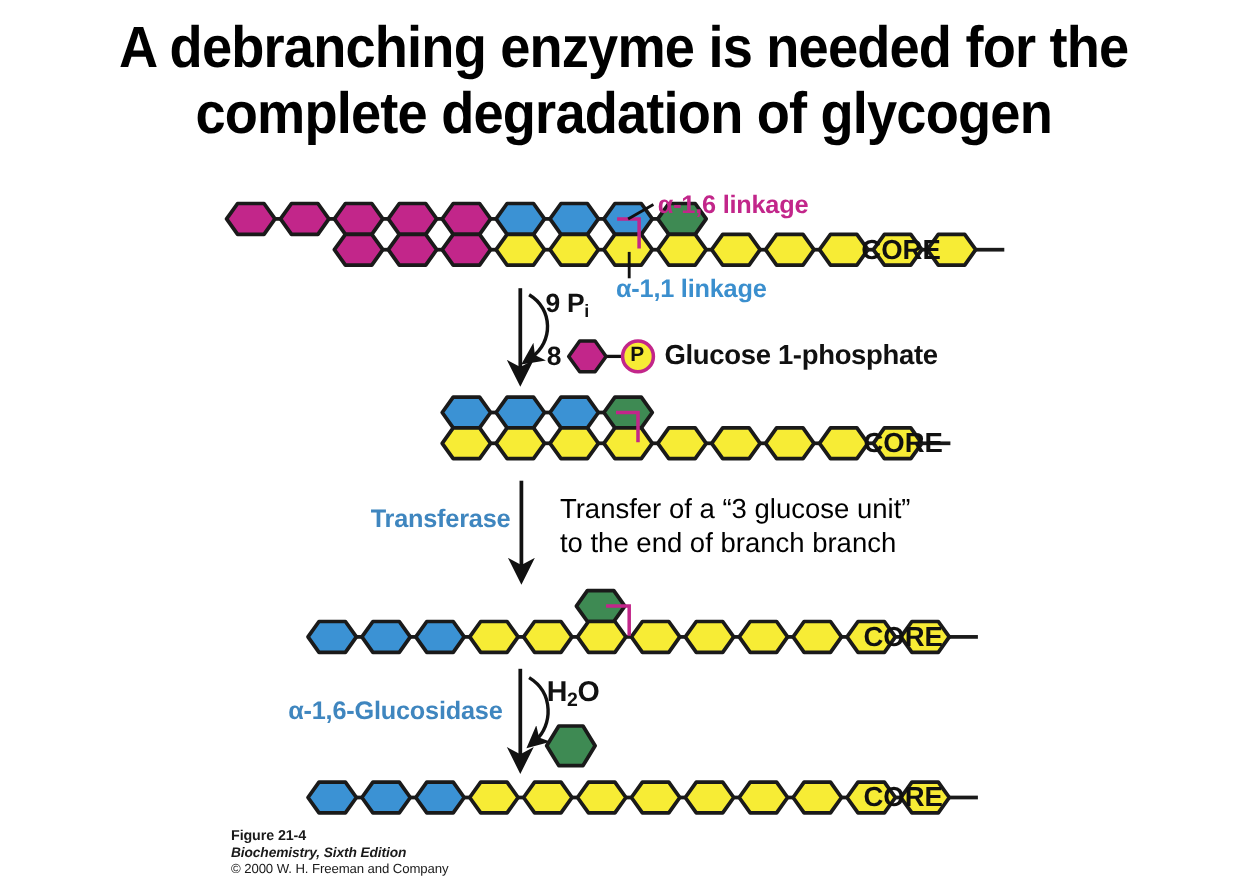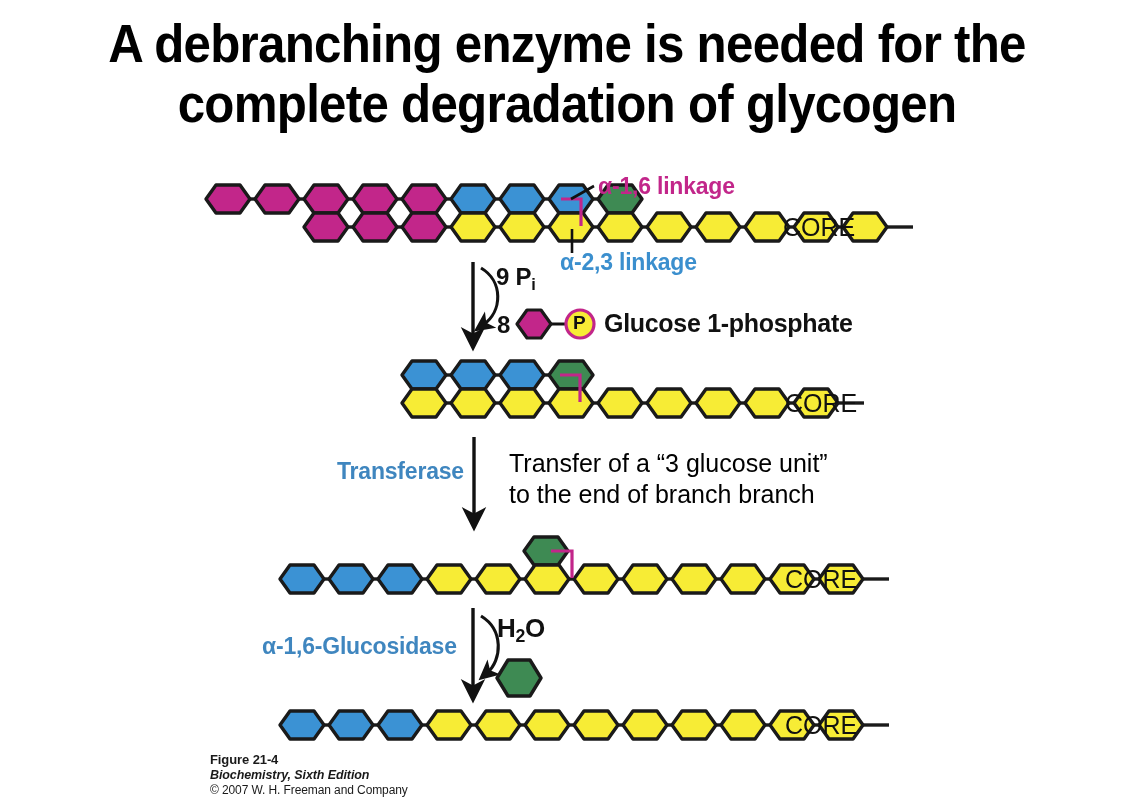--- a/index.html
+++ b/index.html
@@ -42,21 +42,21 @@
   .link-magenta{
     font-weight:bold;font-size:23px;color:#c2268a;letter-spacing:-0.2px;
   }
   .link-blue{
     font-weight:bold;font-size:23px;color:#3b8fce;letter-spacing:-0.2px;
   }
   .blackbold{
     font-weight:bold;font-size:24px;color:#111111;letter-spacing:-0.3px;
   }
   .core{
-    font-weight:normal;font-size:25px;color:#111111;letter-spacing:0px;
+    font-weight:bold;font-size:25px;color:#111111;letter-spacing:0px;
   }
   .plain{
     font-size:25px;color:#000000;font-weight:normal;line-height:1.22;
   }
   .sub{font-size:0.68em;vertical-align:-0.28em;}
 
   
   .caption{
     position:absolute;left:210px;top:752px;
     font-family:"Liberation Sans", sans-serif;
@@ -246,21 +246,21 @@
       <line x1="551" y1="324" x2="566" y2="324" stroke="#111111" stroke-width="3"></line>
       <polygon points="527,310 541,310 551,324 541,338 527,338 517,324" fill="#c2268a" stroke="#1a1a1a" stroke-width="3.2" stroke-linejoin="round"></polygon>
       <circle cx="580" cy="324" r="14" fill="#f7ec35" stroke="#c2268a" stroke-width="3.2"></circle>
     </g>
 
     <polygon points="508,660 530,660 541,678 530,696 508,696 497,678" fill="#3e8a53" stroke="#1a1a1a" stroke-width="3.4" stroke-linejoin="round"></polygon>
   </svg>
 
   <div class="lbl link-magenta" style="left:598px;top:173px;">α-1,6 linkage</div>
 
-  <div class="lbl link-blue" style="left:560px;top:249px;">α-2,3 linkage</div>
+  <div class="lbl link-blue" style="left:560px;top:249px;">α-1,1 linkage</div>
 
   <div class="lbl core" style="left:783px;top:213px;">CORE</div>
   <div class="lbl core" style="left:785px;top:389px;">CORE</div>
   <div class="lbl core" style="left:785px;top:565px;">CORE</div>
   <div class="lbl core" style="left:785px;top:711px;">CORE</div>
 
 
   <div class="lbl blackbold" style="left:496px;top:263px;"><span>9 P</span><span class="sub">i</span></div>
 
   <div class="lbl blackbold" style="left:497px;top:311px;">8</div>
@@ -276,16 +276,16 @@
     <span style="display:block;">to the end of branch branch</span>
   </div>
 
   <div class="lbl enz" style="left:262px;top:633px;">α-1,6-Glucosidase</div>
 
   <div class="lbl blackbold" style="left:497px;top:613px;font-size:26px;"><span>H</span><span class="sub">2</span><span>O</span></div>
 
   <div class="caption">
     <div class="cap1">Figure 21-4</div>
     <div class="cap2">Biochemistry, Sixth Edition</div>
-    <div class="cap3">© 2007 W. H. Freeman and Company</div>
+    <div class="cap3">© 2000 W. H. Freeman and Company</div>
   </div>
 
 </div>
 
 </body></html>

